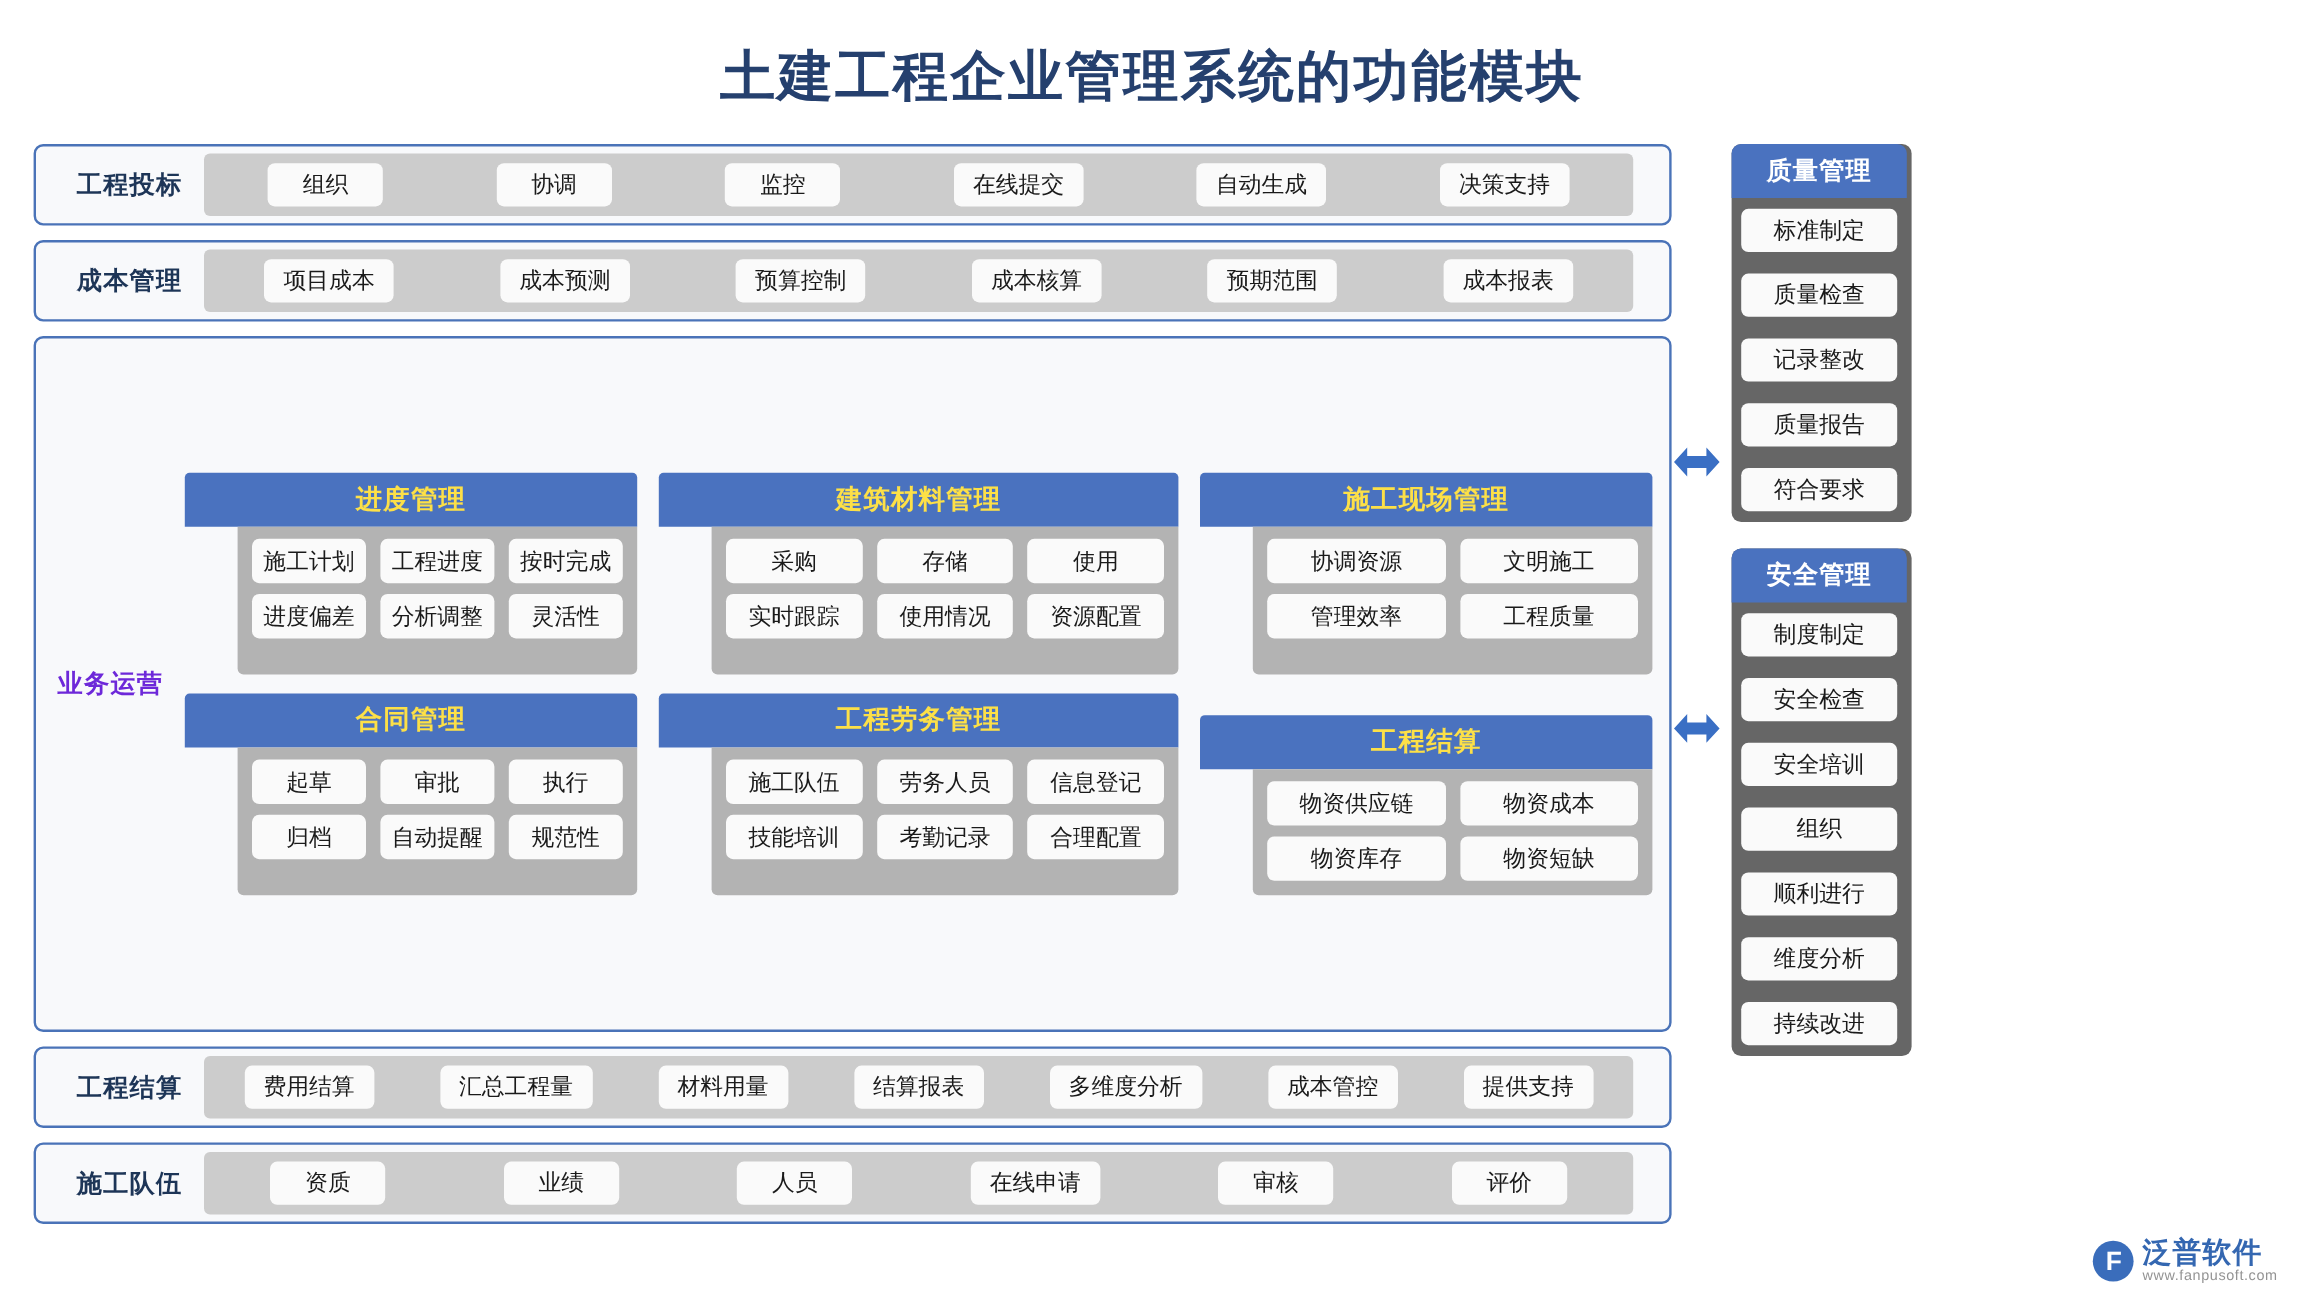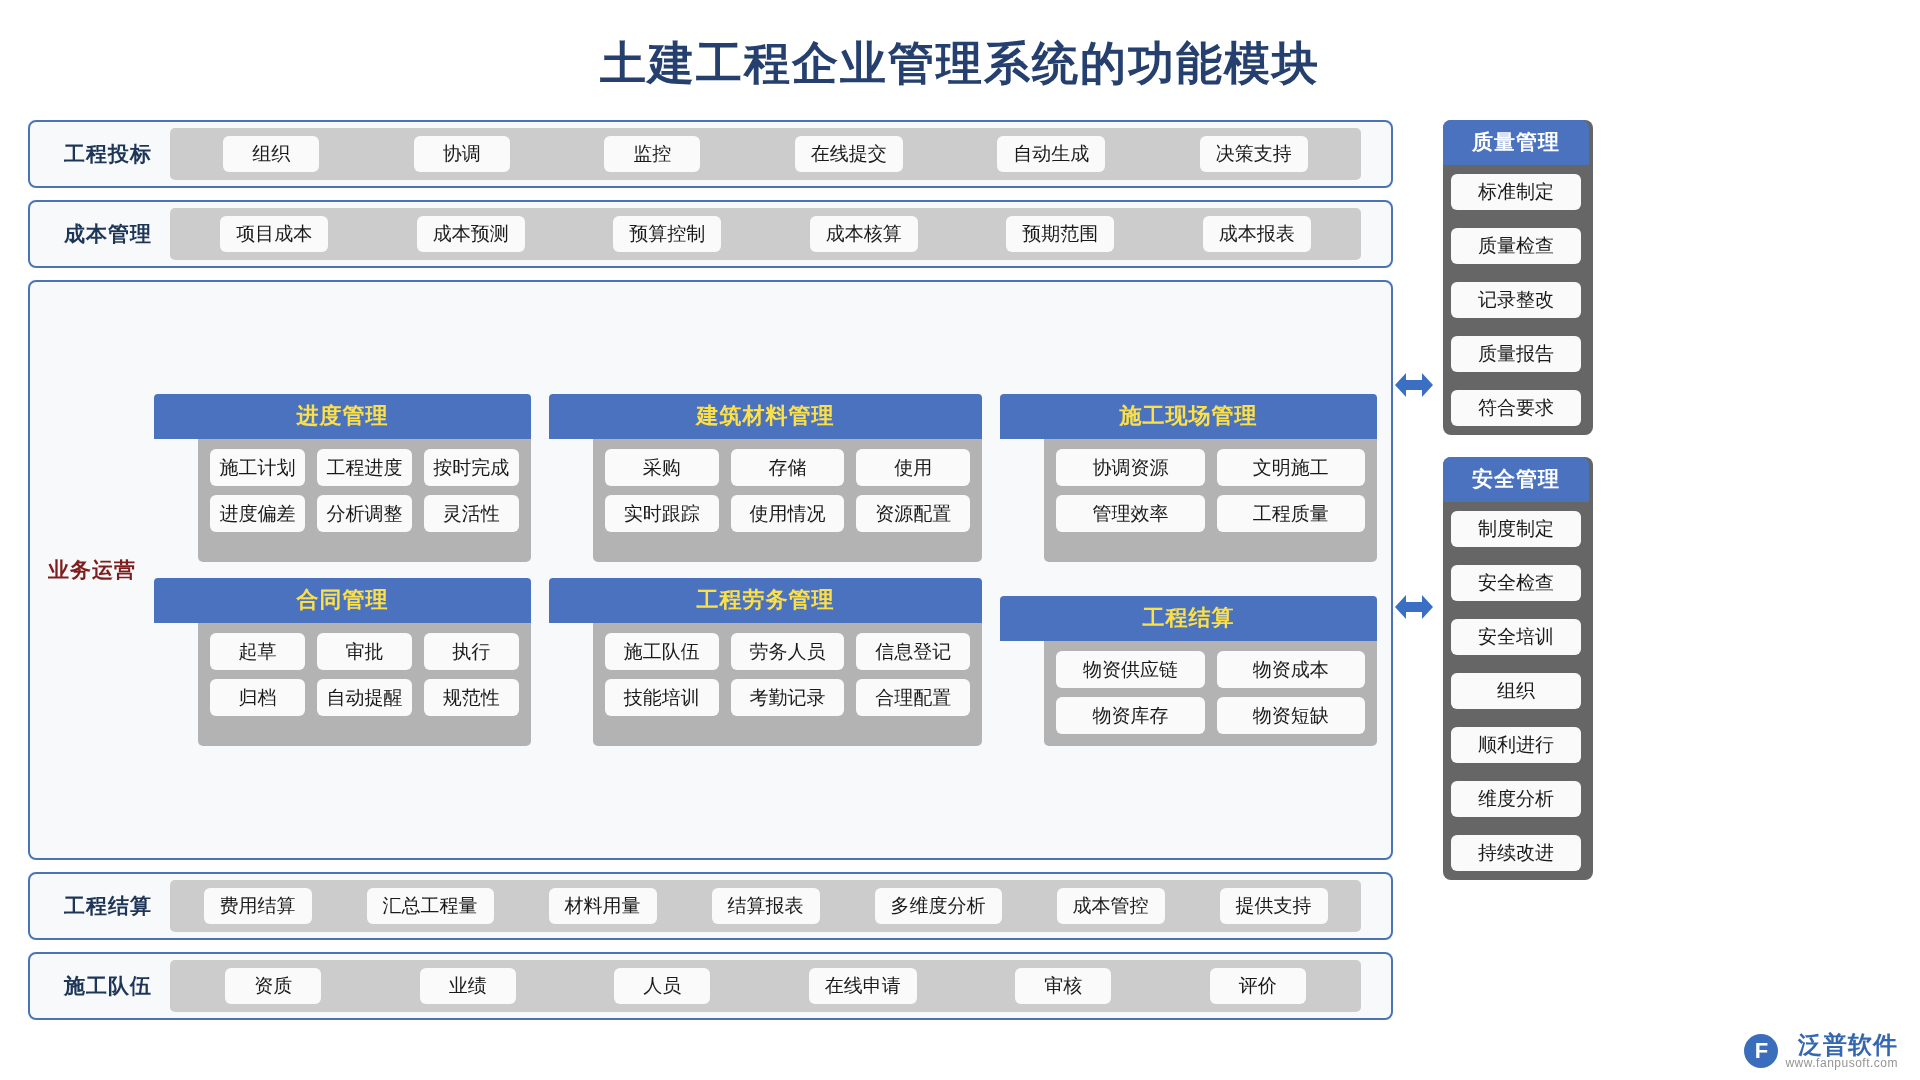--- a/index.html
+++ b/index.html
@@ -97,21 +97,21 @@
   .biz-card {
     flex: 1;
     border: 2px solid #4a73b8;
     border-radius: 8px;
     background: #f8f9fb;
     display: flex;
     align-items: center;
     padding: 10px 14px 10px 0;
   }
   .biz-label {
-    color: #7f1d1d;
+    color: #6d28d9;
     font-weight: bold;
     font-size: 21px;
     width: 124px;
     flex: 0 0 124px;
     text-align: center;
     letter-spacing: 1px;
   }
   .biz-grid {
     flex: 1;
     display: grid;
@@ -217,21 +217,21 @@
   }
   .logo-mark {
     width: 34px; height: 34px;
     border-radius: 50%;
     background: #3066b8;
     display: flex; align-items: center; justify-content: center;
     color: #fff; font-size: 22px; font-weight: bold;
     line-height: 1;
   }
   .logo-text { display: flex; flex-direction: column; line-height: 1.05; }
-  .logo-name { color: #2a5fad; font-weight: bold; font-size: 24px; letter-spacing: 1px; text-align: right; }
+  .logo-name { color: #2a5fad; font-weight: bold; font-size: 24px; letter-spacing: 1px; }
   .logo-url  { color: #8e8e8e; font-size: 12px; letter-spacing: 0.5px; }
 </style>
 </head>
 <body>
 
 <div class="page">
 
   <h1 class="title">土建工程企业管理系统的功能模块</h1>
 
   <div class="body-wrap">

